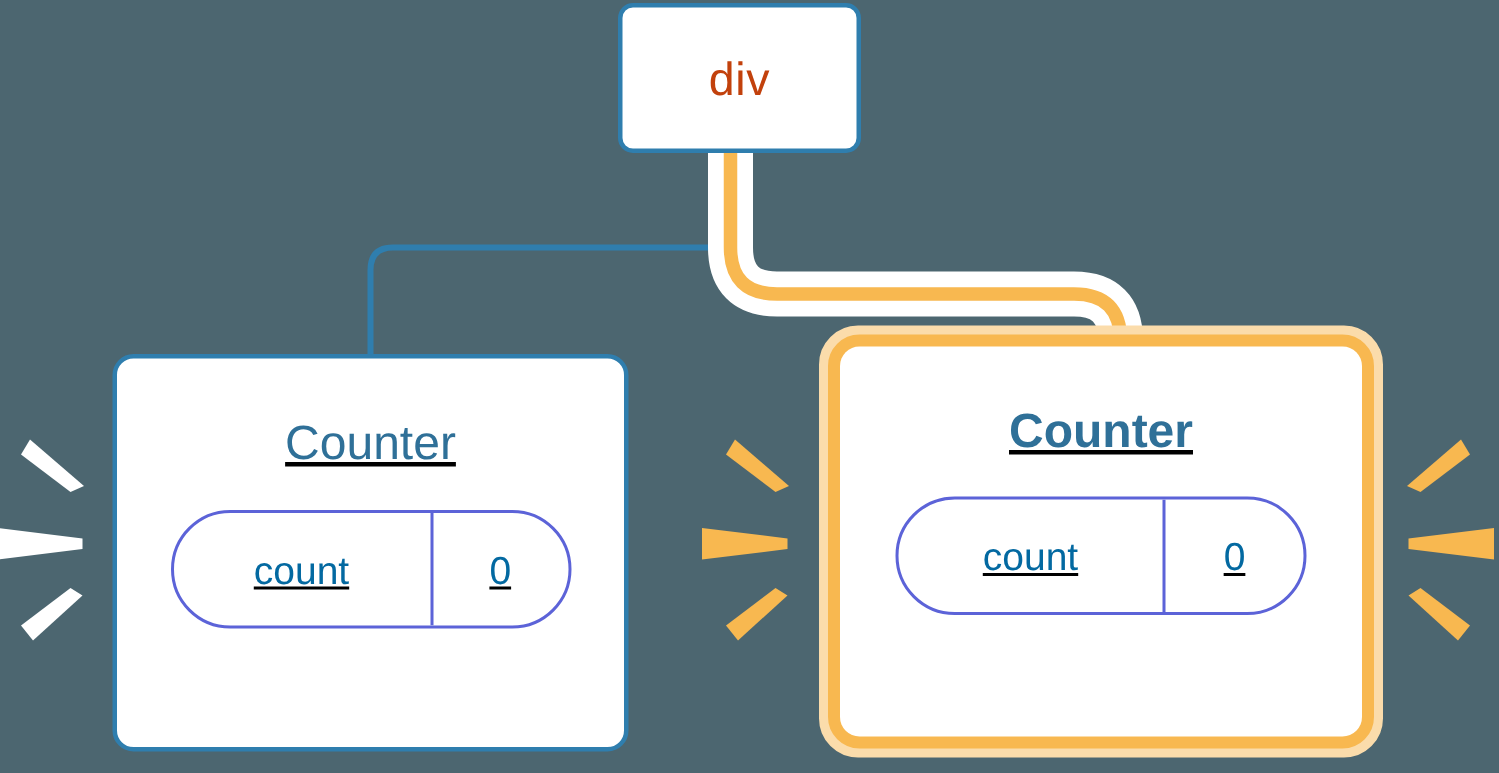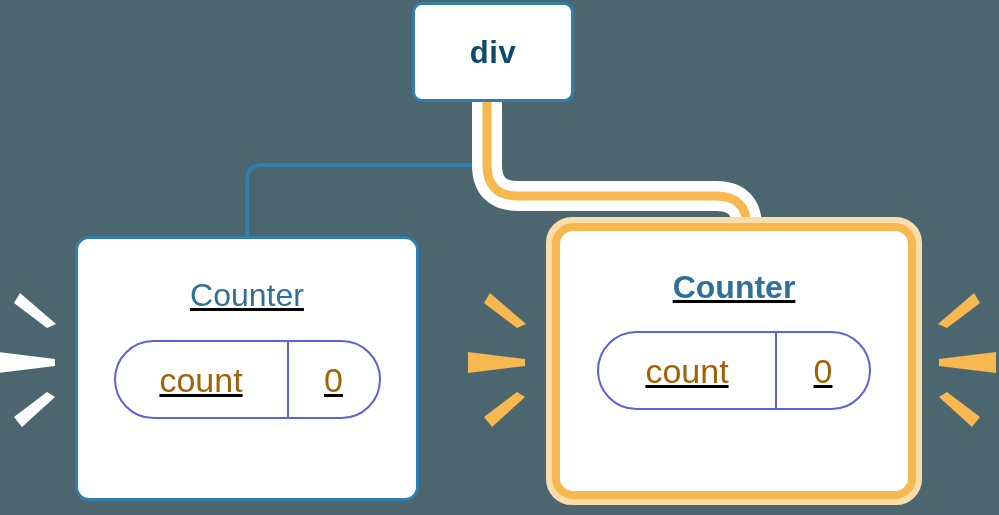--- a/index.html
+++ b/index.html
@@ -33,23 +33,23 @@
     left: 412px;
     top: 2px;
     width: 162px;
     height: 100px;
     border: 3px solid #2f7eae;
     border-radius: 10px;
     justify-content: center;
     z-index: 6;
   }
   #div-node .node-title {
-    color: #0c4a6e;
+    color: #c2410c;
     font-size: 31px;
-    font-weight: 700;
+    font-weight: 400;
     letter-spacing: 0.5px;
     line-height: 1;
   }
   
   .counter-node {
     border-radius: 14px;
     padding-top: 40px;
     z-index: 6;
     text-decoration: underline;
   }
@@ -113,22 +113,22 @@
     height: 75px;
     border: 2px solid #5c63d8;
     border-radius: 40px;
     overflow: hidden;
     background: #ffffff;
   }
   .pill-key, .pill-val {
     display: flex;
     align-items: center;
     justify-content: center;
-    color: #a16207;
-    font-size: 34px;
+    color: #0369a1;
+    font-size: 26px;
     font-weight: 400;
     line-height: 1;
   }
   .pill-key { width: 171px; }
   .pill-val {
     width: 90px;
     border-left: 2px solid #5c63d8;
   }
   #counter-right .pill-key { width: 176px; }
   #counter-right .pill-val { width: 92px; }

